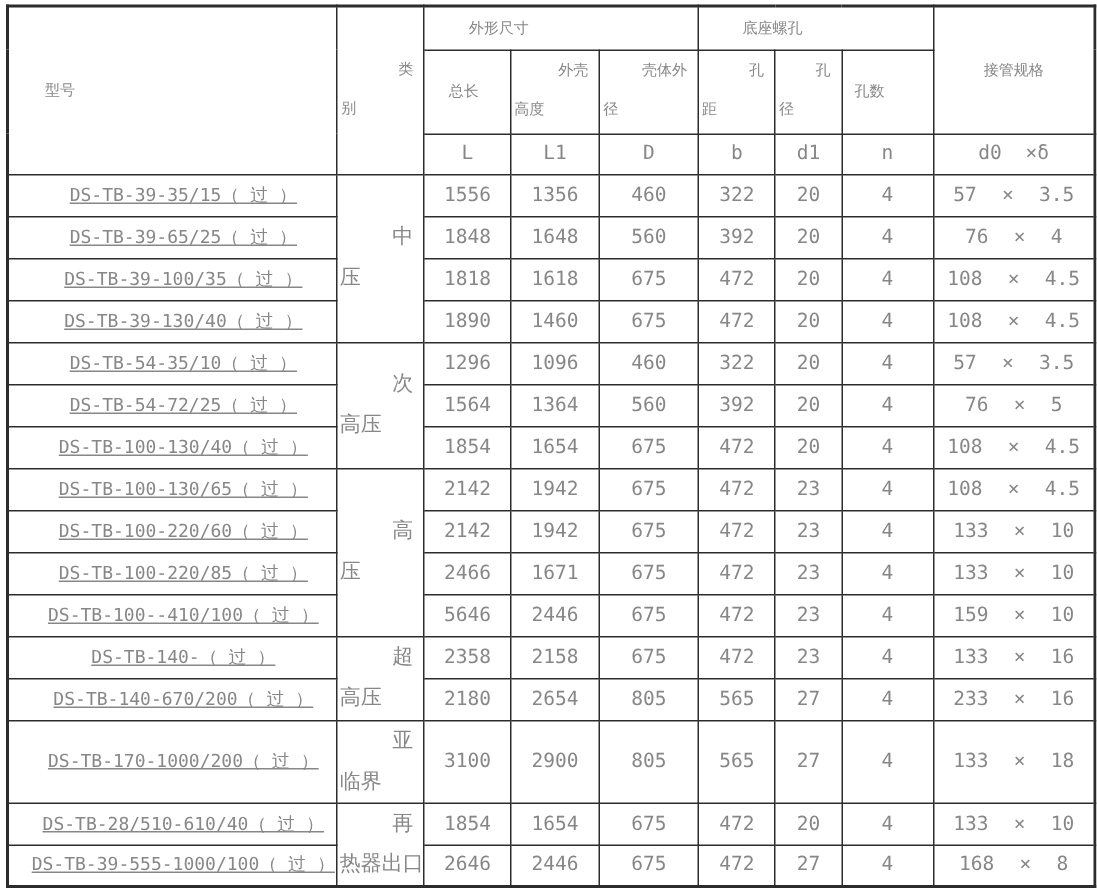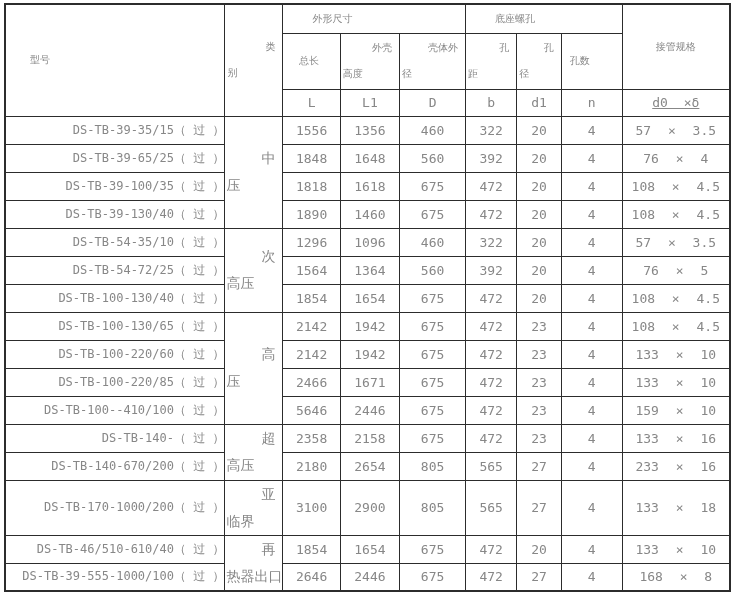--- a/index.html
+++ b/index.html
@@ -19,22 +19,22 @@
   .group{text-align:left;padding-left:29px;}
   .pipe{text-align:center;margin-left:33px;}
   .tl{padding-right:5px;}
   .hc{text-align:left;padding-left:8px;}
   .wrap .l1{display:block;text-align:right;padding-right:7px;line-height:26px;}
   .wrap .l2{display:block;text-align:left;padding-left:2px;line-height:26px;}
   .cat{font-family:"DejaVu Sans","Liberation Sans",sans-serif;font-size:14px;}
   .cat .l1{display:block;text-align:right;padding-right:7px;line-height:27px;}
   .cat .l2{display:block;text-align:left;padding-left:1px;line-height:27px;white-space:nowrap;}
   .sym{text-align:center;font-size:13px;}
-  .sym-spec{text-align:center;font-size:13px;word-spacing:8px;text-decoration:underline;}
-  td.model{text-align:right;padding-left:14px;font-size:12px;white-space:nowrap;}
+  .sym-spec{text-align:center;font-size:13px;word-spacing:8px;}
+  td.model{text-align:center;padding-left:14px;font-size:12px;white-space:nowrap;text-decoration:underline;}
   td.num{text-align:center;font-size:13px;}
   td.spec{word-spacing:9px;}
 </style>
 </head>
 <body>
 
 <table>
   <colgroup>
     <col style="width:220px">
       <col style="width:49px">
@@ -242,21 +242,21 @@
         </td>
         <td class="num">3100</td>
         <td class="num">2900</td>
         <td class="num">805</td>
         <td class="num">565</td>
         <td class="num">27</td>
         <td class="num">4</td>
         <td class="num spec">133 × 18</td>
       </tr>
       <tr>
-        <td class="model">DS-TB-46/510-610/40（ 过 ）</td>
+        <td class="model">DS-TB-28/510-610/40（ 过 ）</td>
         <td class="cat" rowspan="2">
           <span class="l1">再</span>
           <span class="l2">热器出口</span>
         </td>
         <td class="num">1854</td>
         <td class="num">1654</td>
         <td class="num">675</td>
         <td class="num">472</td>
         <td class="num">20</td>
         <td class="num">4</td>

